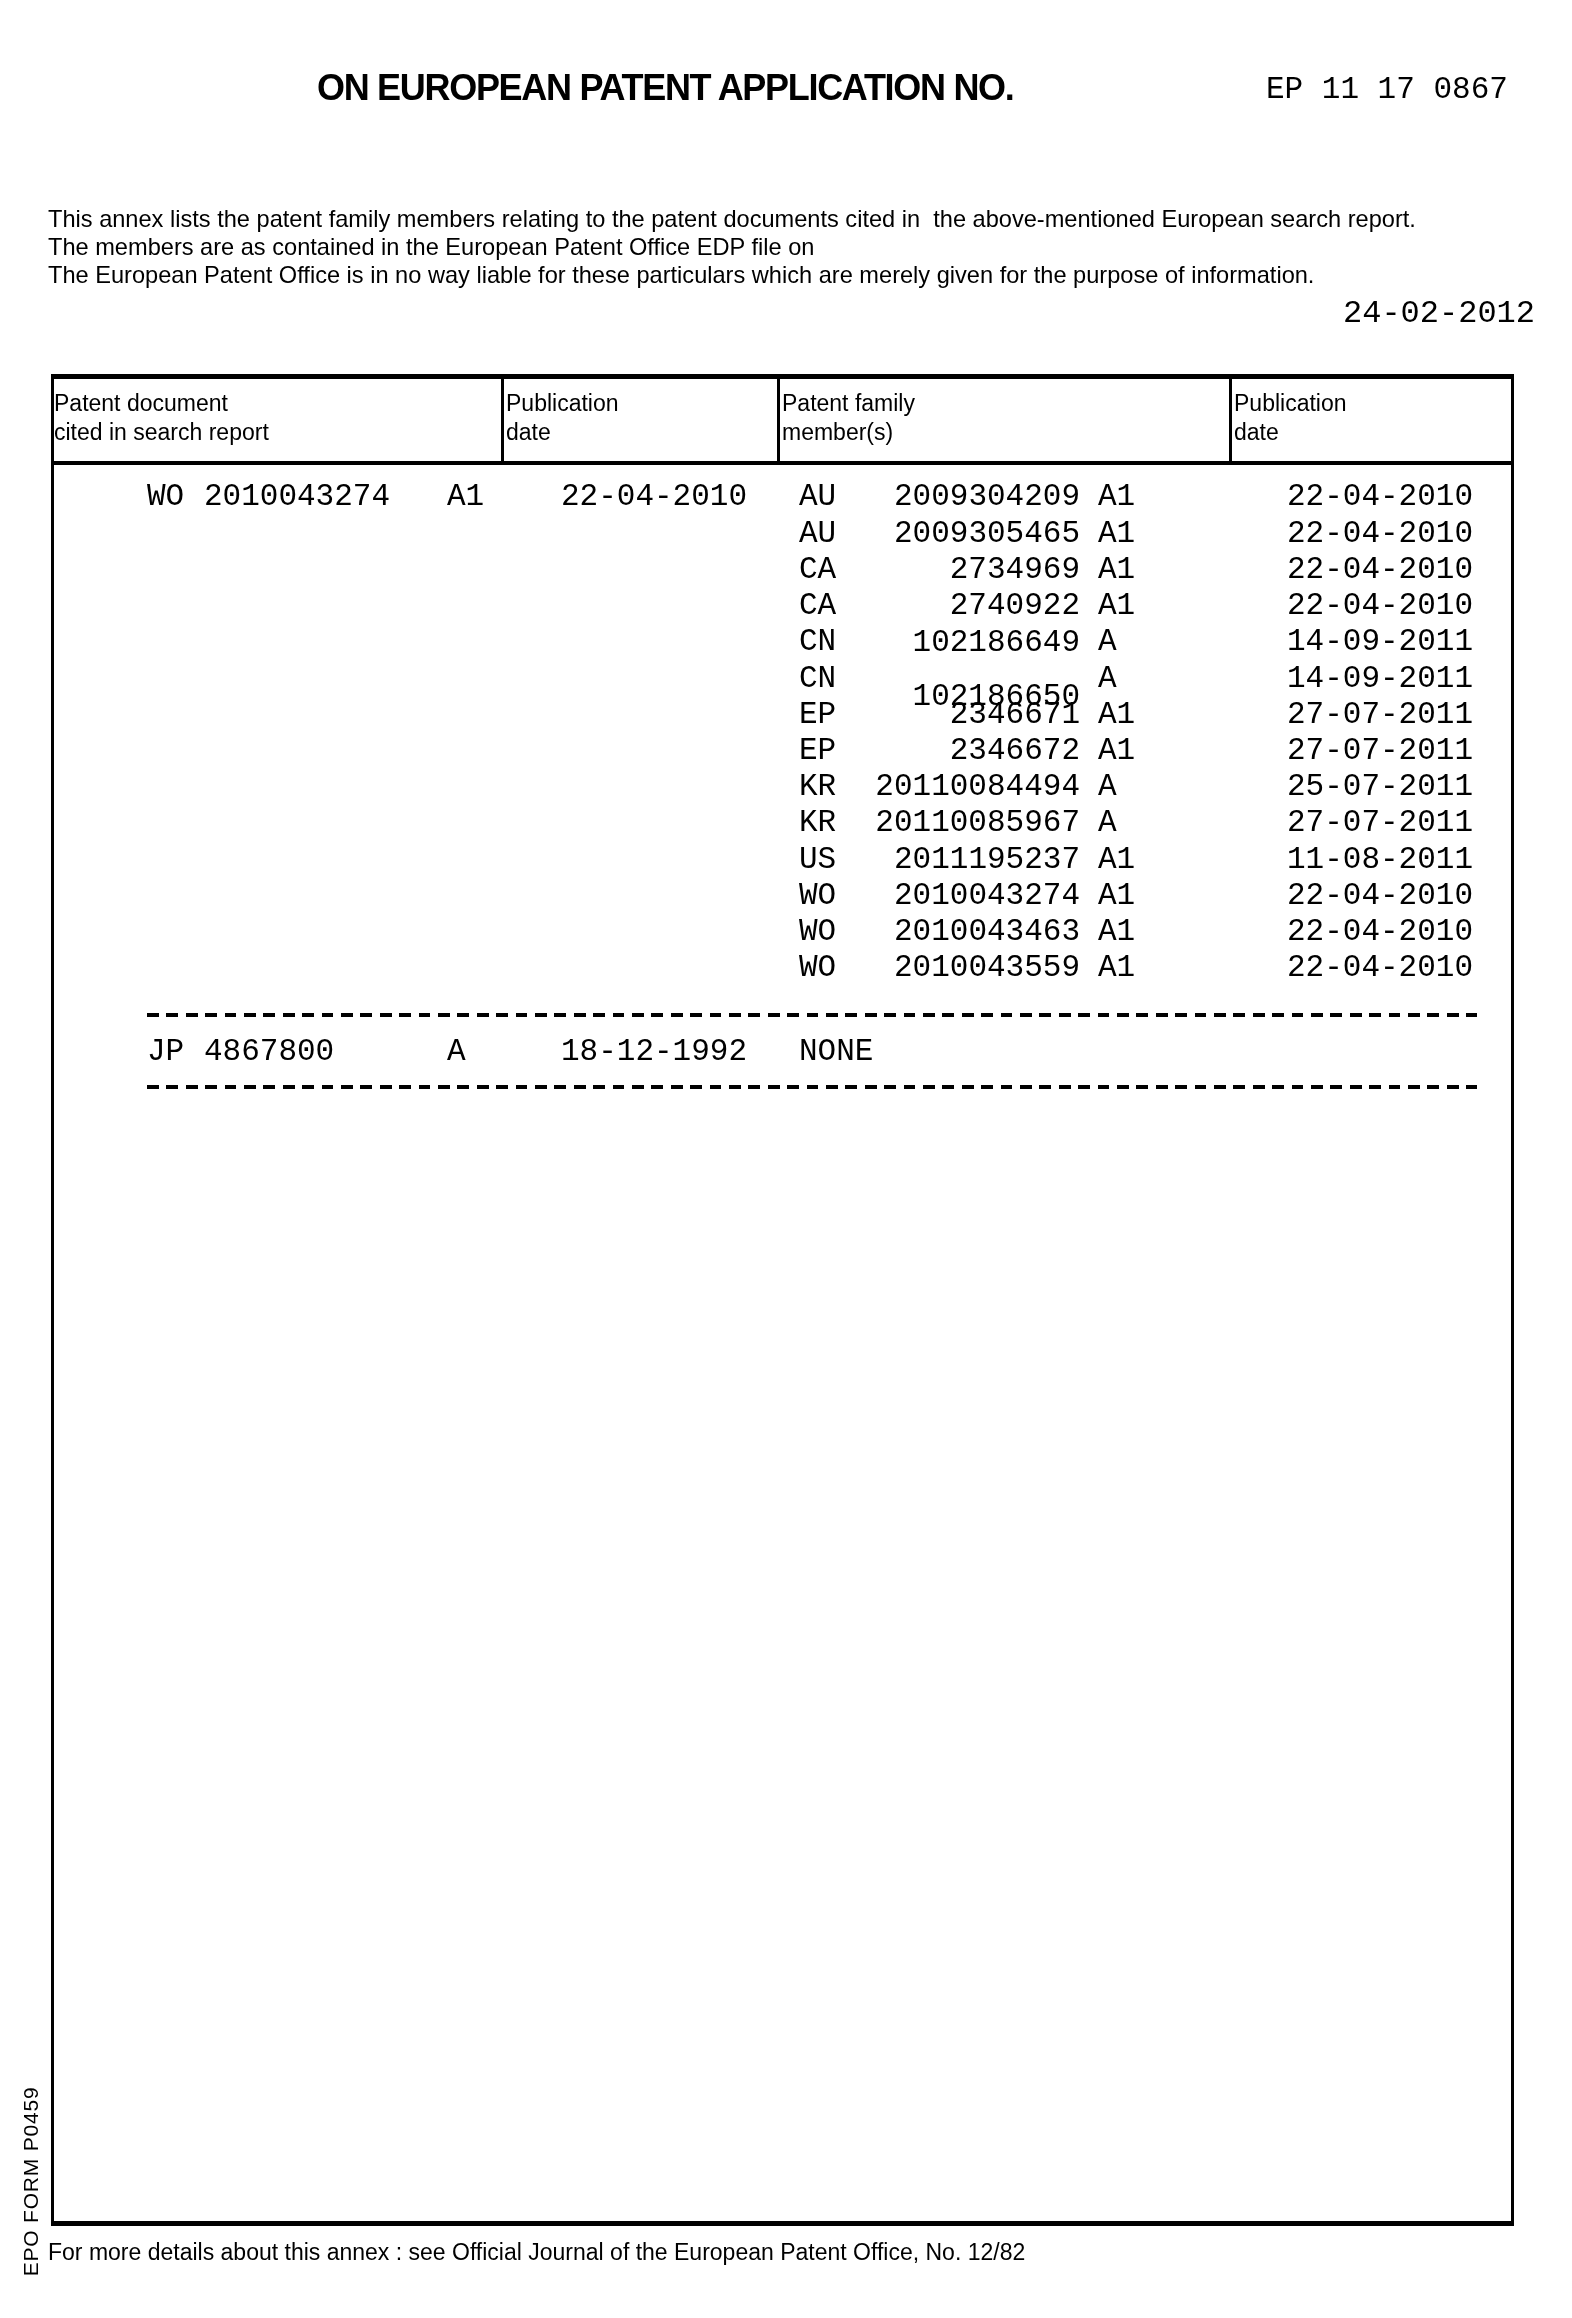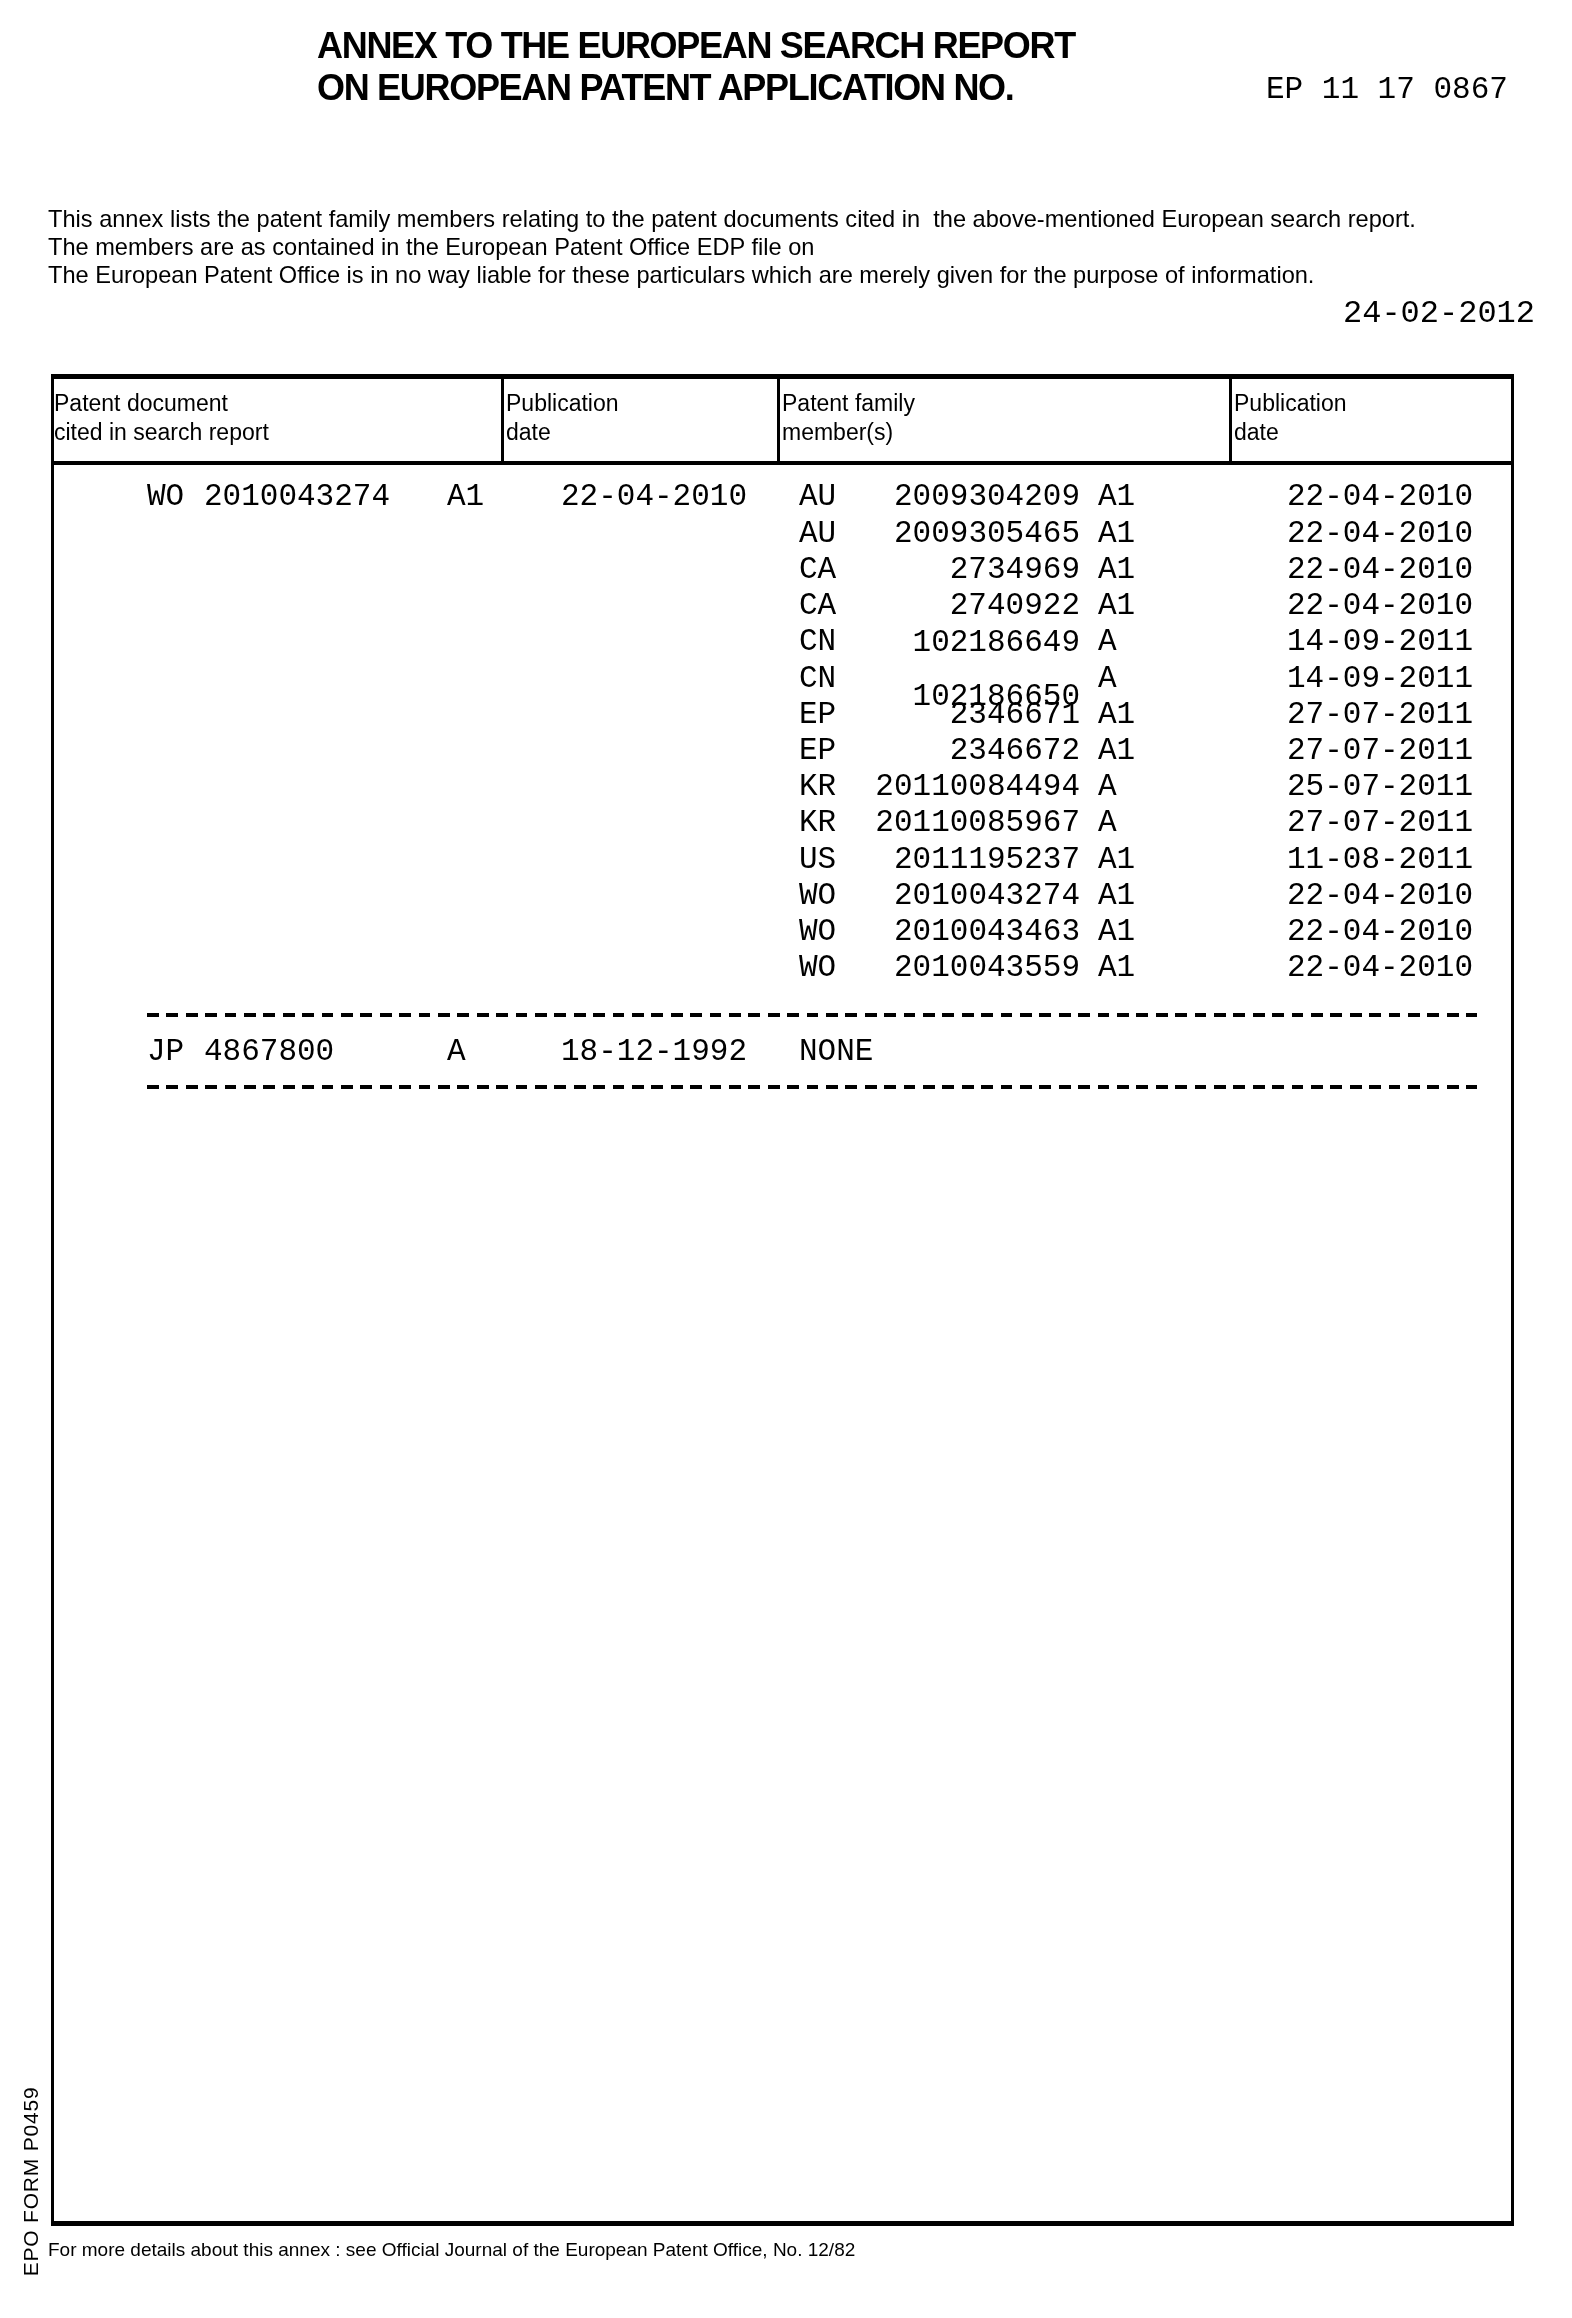--- a/index.html
+++ b/index.html
@@ -93,40 +93,40 @@
 
   .dashed-separator {
     left: 147px; width: 1330px; height: 4.2px;
     background: repeating-linear-gradient(90deg, #000 0px, #000 11.8px, transparent 11.8px, transparent 19.4px);
   }
   #entry-separator-1 { top: 1013px; }
   #entry-separator-2 { top: 1085px; }
 
   #footer-note {
     left: 48px; top: 2239px;
-    font-size: 19px;
+    font-size: 23px;
     white-space: pre;
   }
   #epo-form-label {
     left: -54px; top: 2180px;
     width: 169px; height: 23.6px;
     font-size: 21px;
     text-align: center;
     transform: rotate(-90deg);
     transform-origin: center center;
     white-space: pre;
     letter-spacing: 0.8px;
   }
 </style>
 </head>
 <body>
 
 <div id="page">
 
-  <div id="report-title" class="abs sans"><span>ANNEX TO THE EUROPEAN SEARCH REPORT</span><br><span>ON EUROPEAN PATENT APPLICATION NO.</span></div>
+  <div id="report-title" class="abs sans"><br><span>ON EUROPEAN PATENT APPLICATION NO.</span></div>
 
   <div id="application-number" class="abs mono">EP 11 17 0867</div>
 
   <div id="intro-text" class="abs sans"><span>This annex lists the patent family members relating to the patent documents cited in  the above-mentioned European search report.</span><br><span>The members are as contained in the European Patent Office EDP file on</span><br><span>The European Patent Office is in no way liable for these particulars which are merely given for the purpose of information.</span></div>
 
   <div id="report-date" class="abs mono">24-02-2012</div>
 
   <div id="table-frame" class="abs"></div>
   <div id="col-divider-1" class="abs col-divider"></div>
   <div id="col-divider-2" class="abs col-divider"></div>

